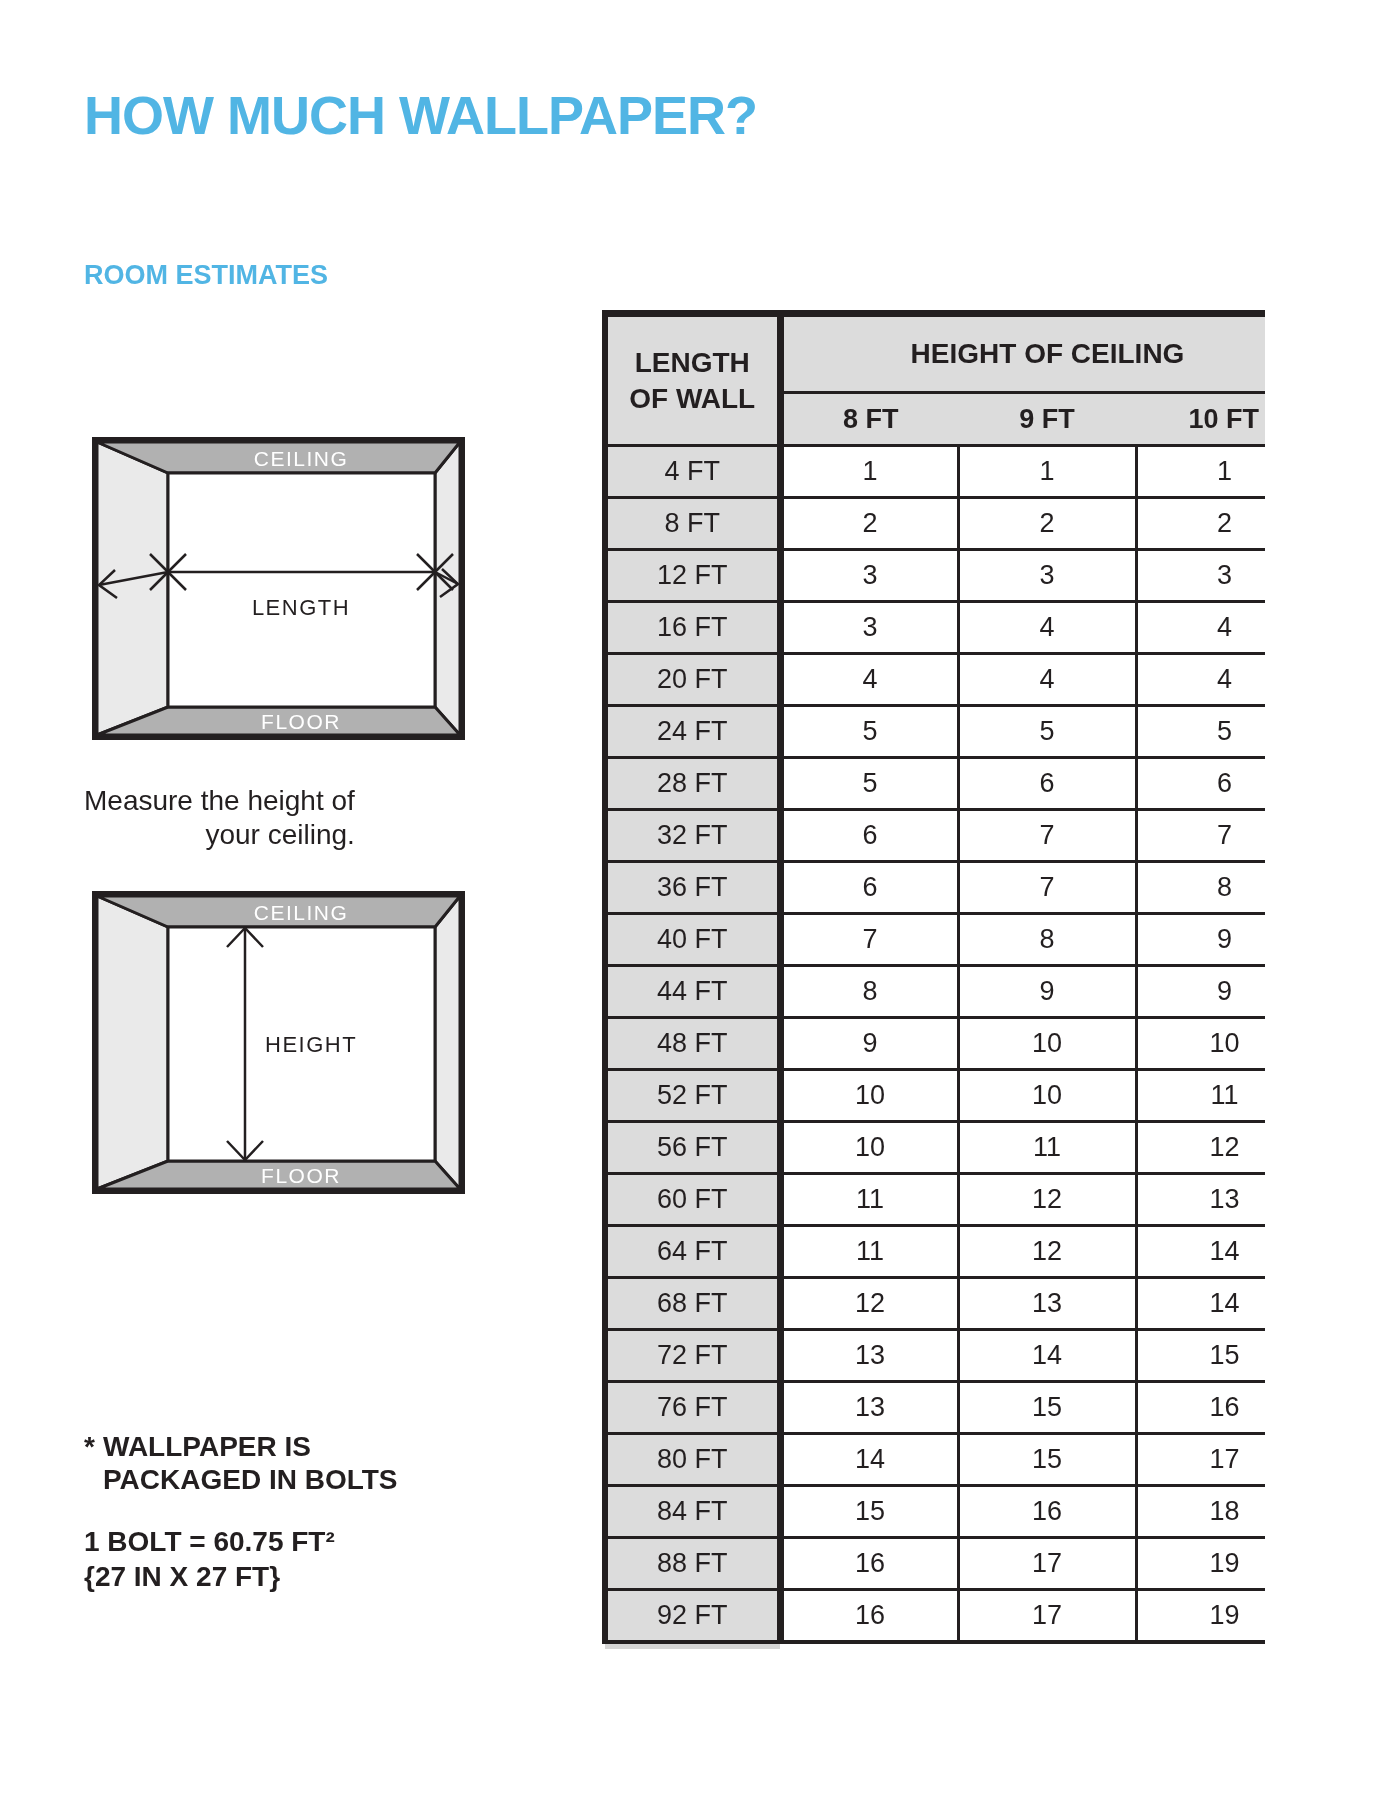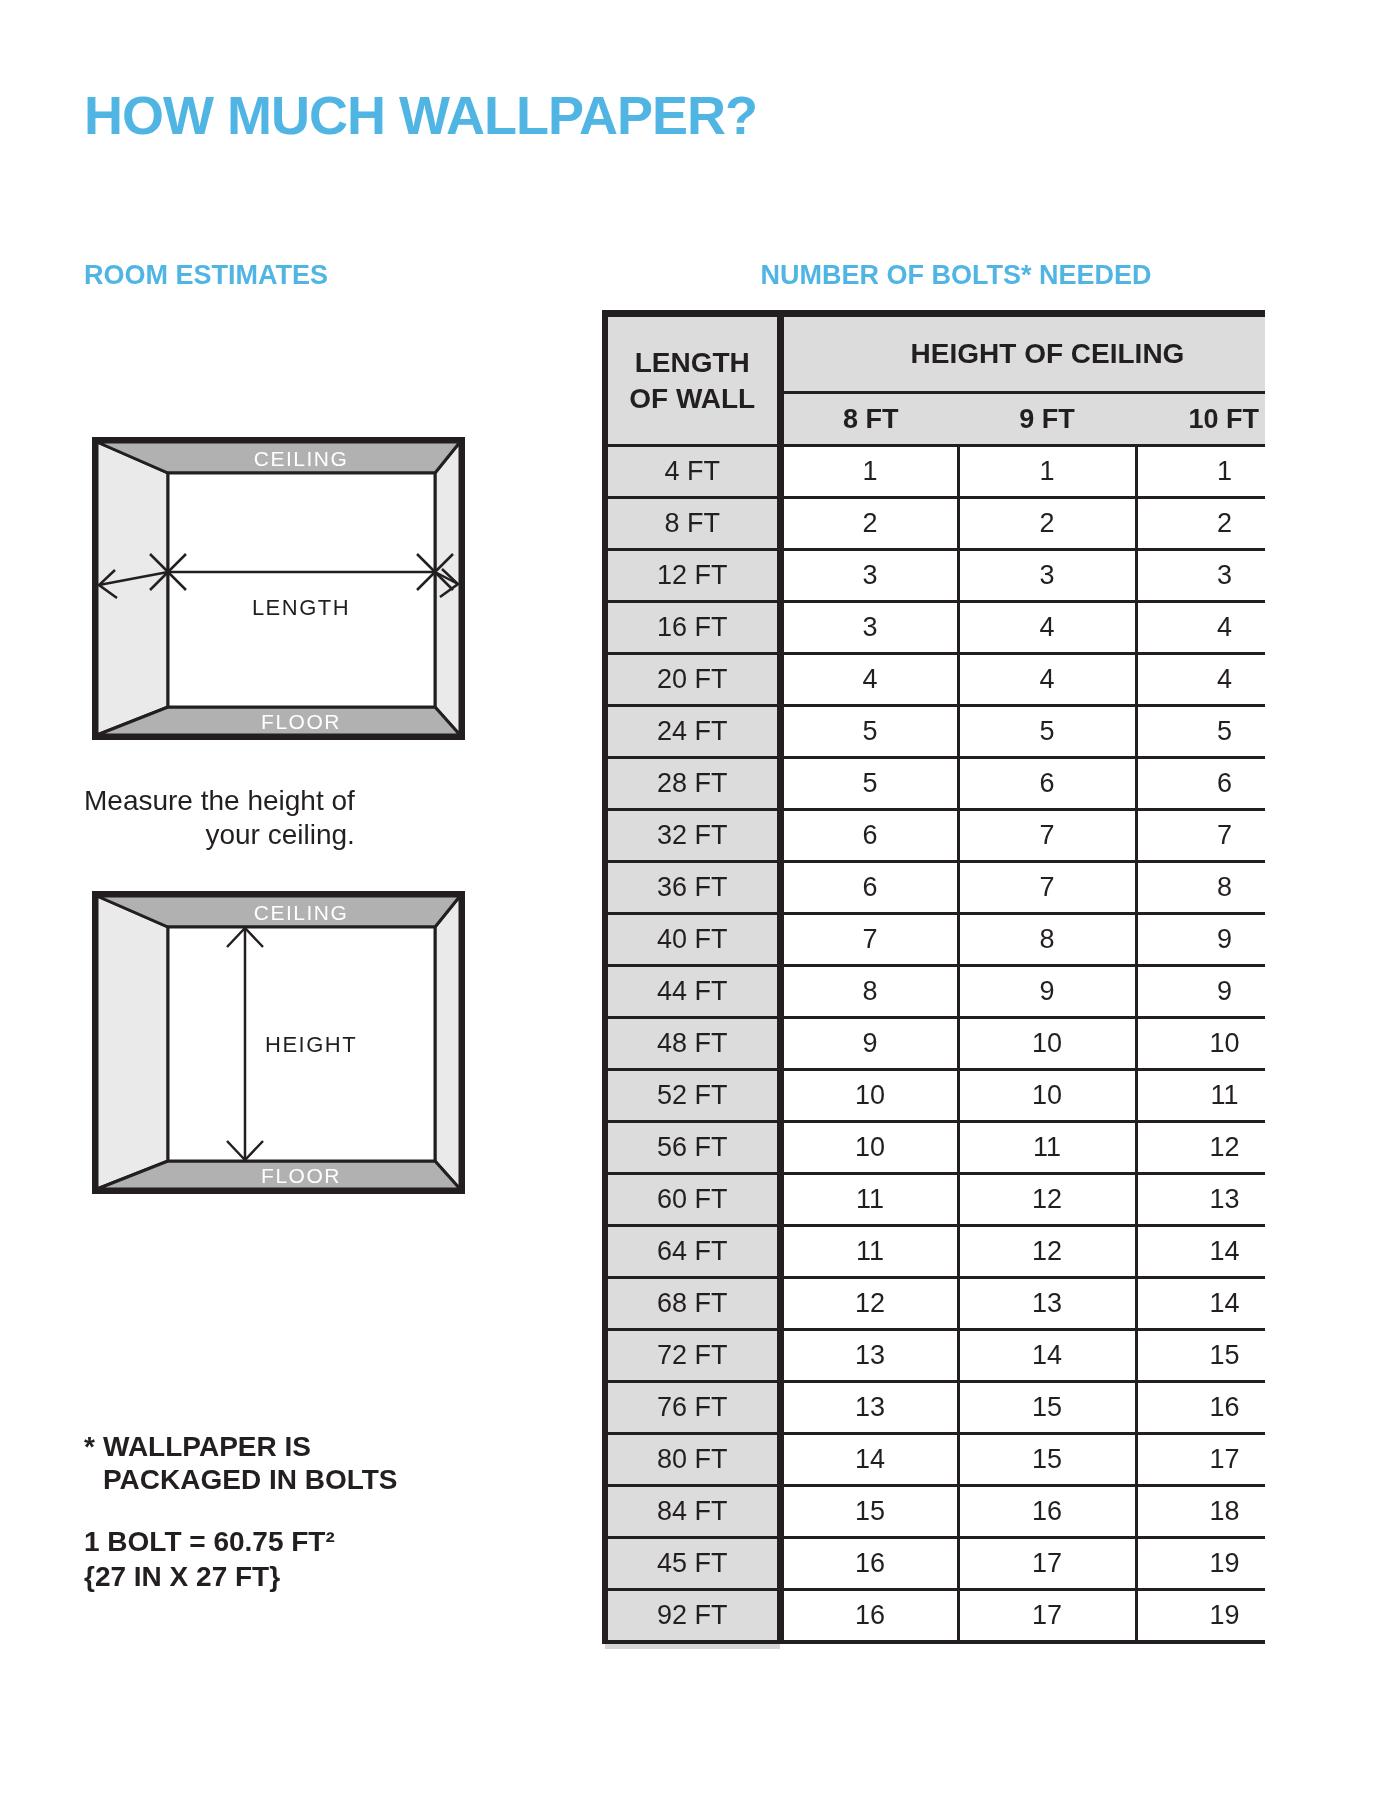--- a/index.html
+++ b/index.html
@@ -138,21 +138,20 @@
 
   <div class="footnote">
     <span class="star">*</span>
     <span class="ftext">WALLPAPER IS
 PACKAGED IN BOLTS</span>
   </div>
 
   <p class="bolt-eq">1 BOLT = 60.75 FT²
 {27 IN X 27 FT}</p>
 
-  <h2 class="section-heading table-heading">NUMBER OF BOLTS* NEEDED</h2>
 
   <div class="table-wrap">
     <table class="bolt-table">
       <colgroup>
         <col style="width:175px">
           <col style="width:178px">
           <col style="width:178px">
           <col style="width:177px">
       </colgroup>
       <thead>
@@ -288,21 +287,21 @@
     <td class="val">15</td>
     <td class="val">17</td>
   </tr>
           <tr>
     <th class="rowlabel">84 FT</th>
     <td class="val">15</td>
     <td class="val">16</td>
     <td class="val">18</td>
   </tr>
           <tr>
-    <th class="rowlabel">45 FT</th>
+    <th class="rowlabel">88 FT</th>
     <td class="val">16</td>
     <td class="val">17</td>
     <td class="val">19</td>
   </tr>
           <tr>
     <th class="rowlabel">92 FT</th>
     <td class="val">16</td>
     <td class="val">17</td>
     <td class="val">19</td>
   </tr>

